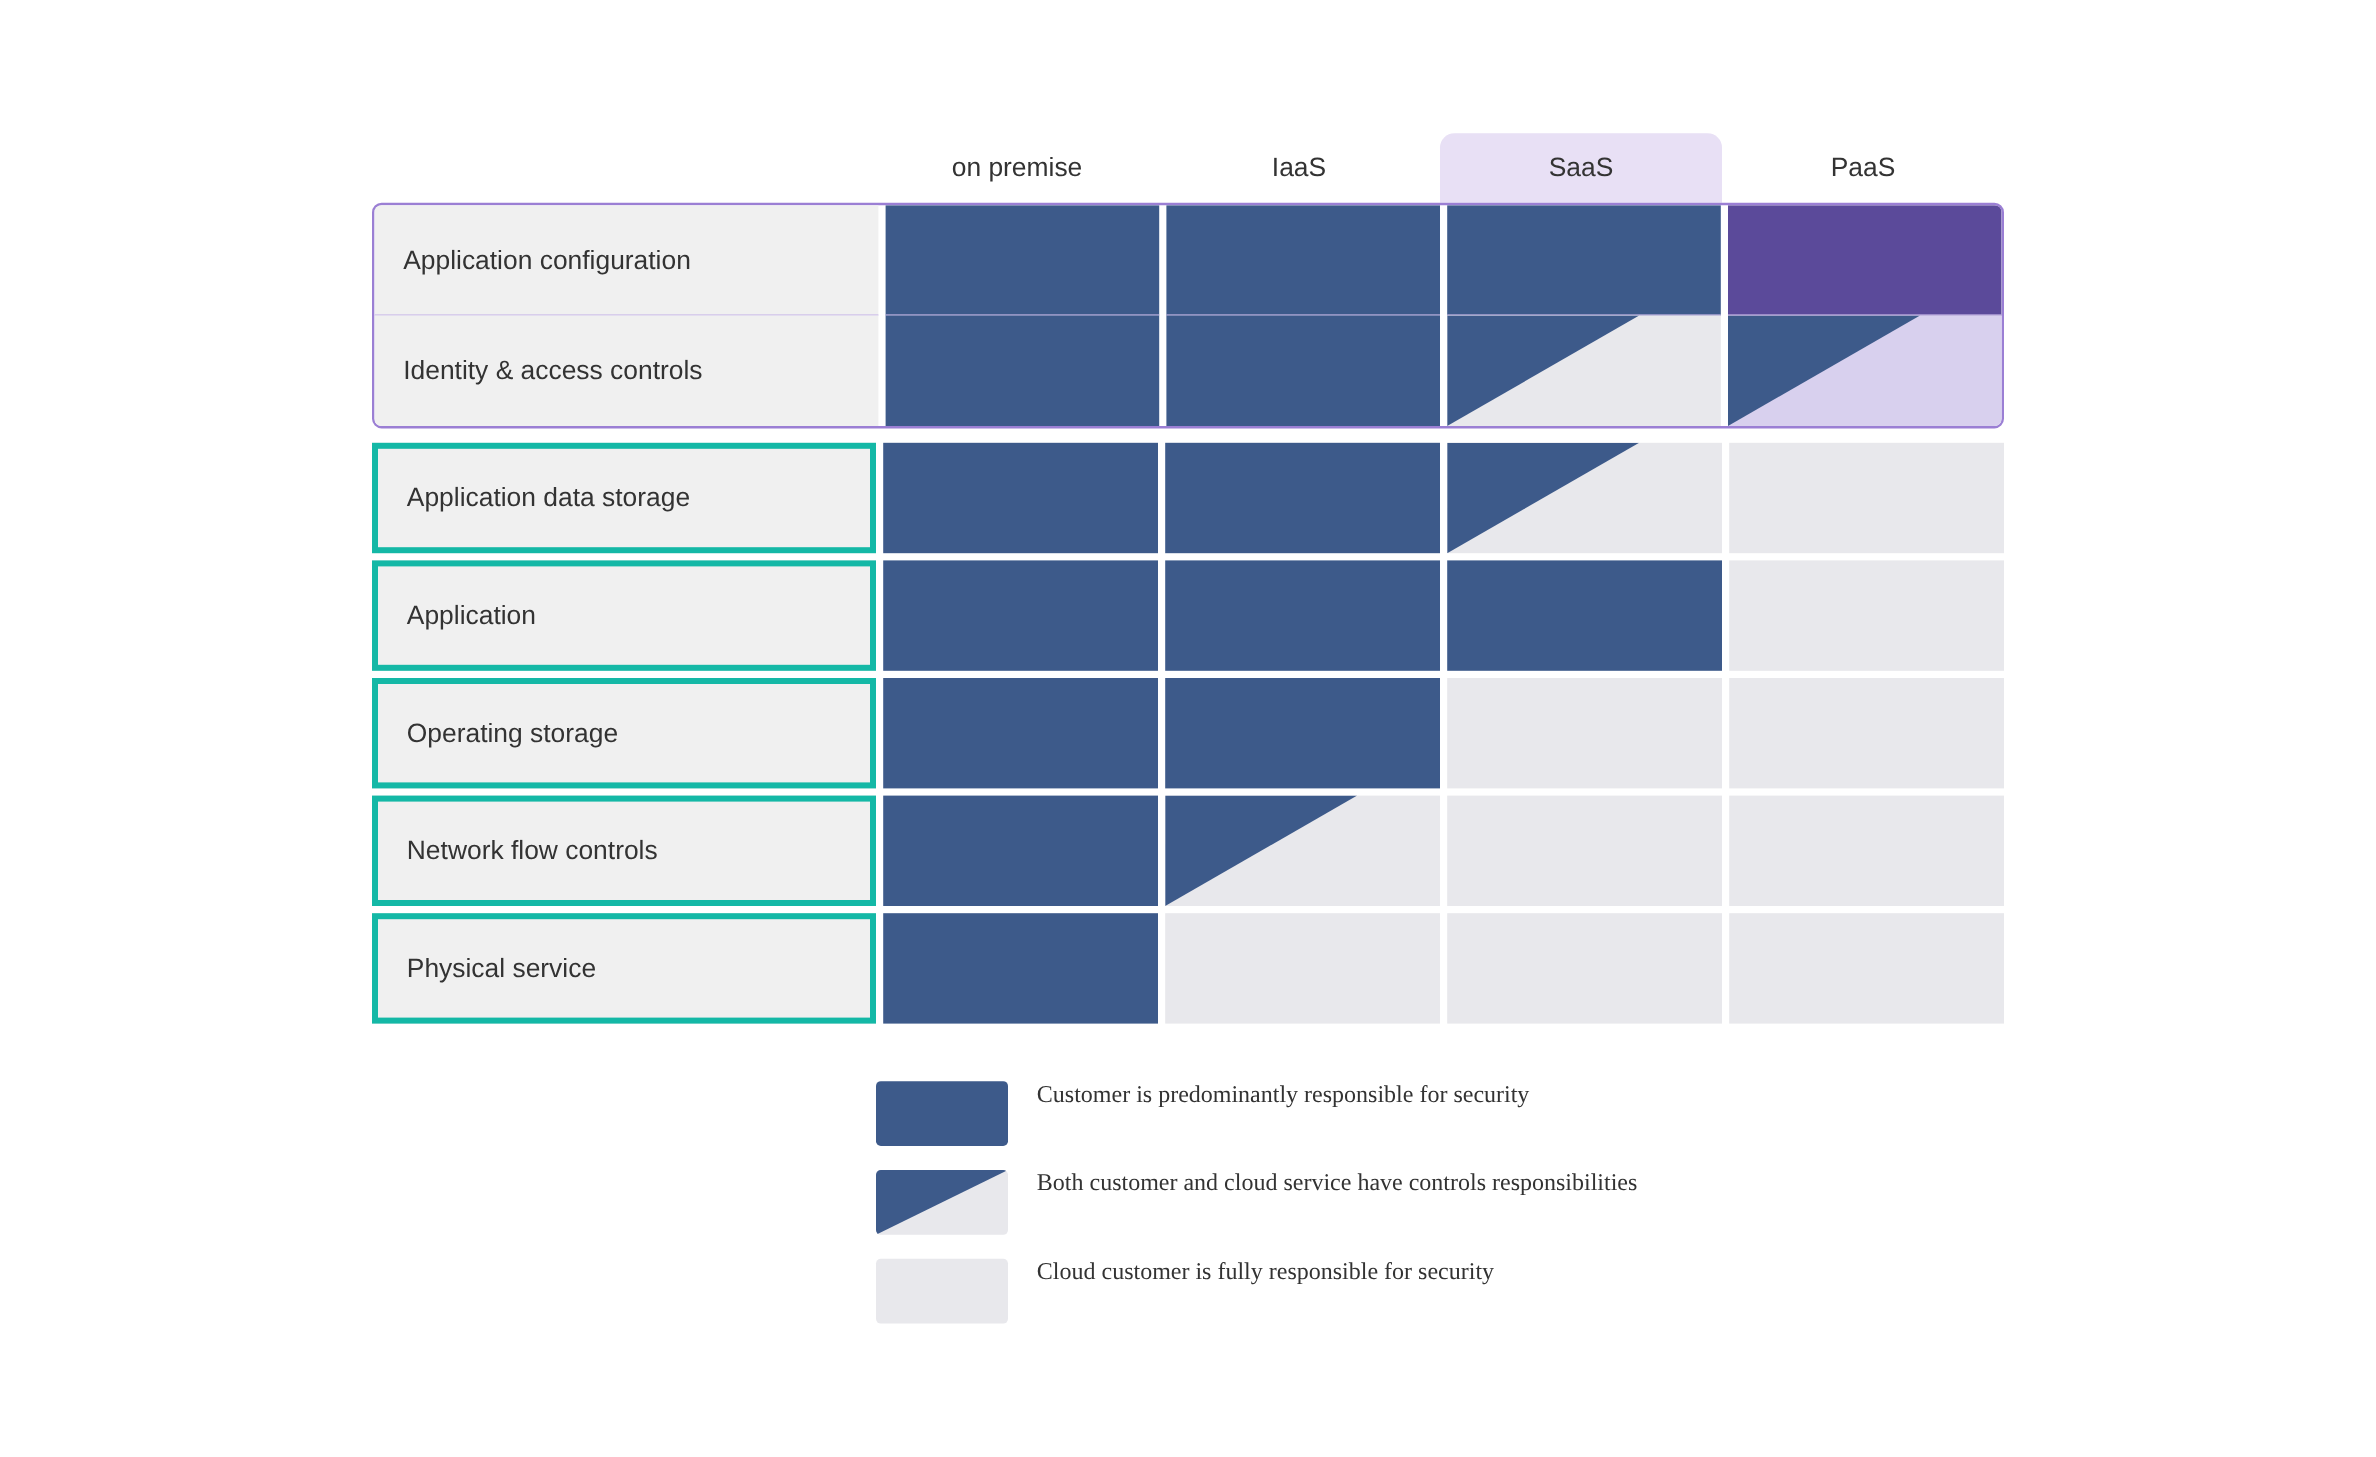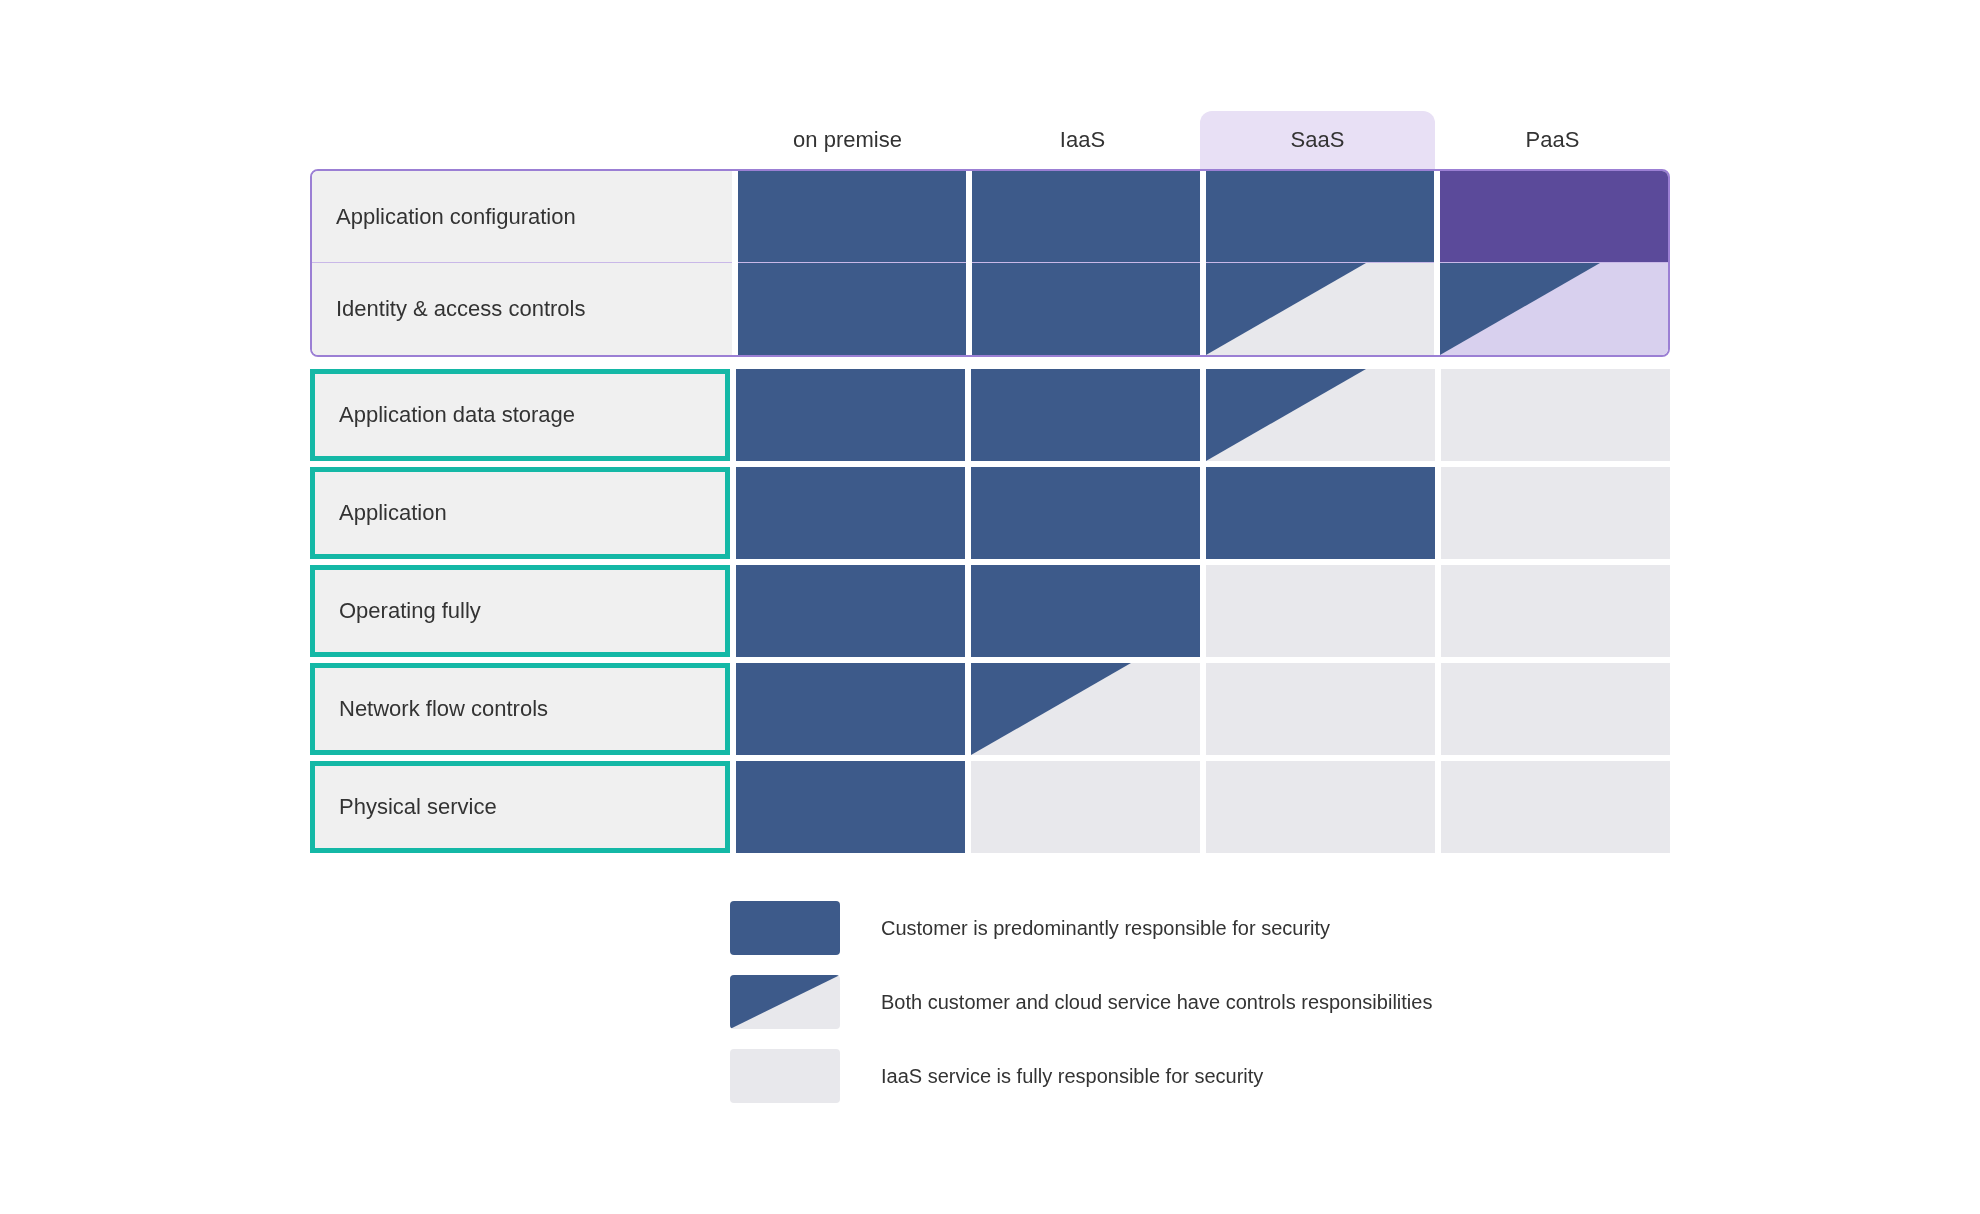--- a/index.html
+++ b/index.html
@@ -167,22 +167,23 @@
     .legend {
       margin-top: 48px;
       padding-left: 420px;
       display: flex;
       flex-direction: column;
       gap: 20px;
     }
 
     .legend-item {
       display: flex;
-      align-items: center;
-      gap: 41px;
+      align-items: flex-start;
+      gap: 24px;
+      font-family: Liberation Serif, serif;
     }
 
     .legend-swatch {
       width: 110px;
       height: 54px;
       flex-shrink: 0;
       border-radius: 4px;
       overflow: hidden;
       position: relative;
     }
@@ -313,21 +314,21 @@
         <div class="cells">
           <div class="cell cell-blue"></div>
           <div class="cell cell-blue"></div>
           <div class="cell cell-blue"></div>
           <div class="cell cell-grey"></div>
         </div>
       </div>
 
       <div class="data-row">
         <div class="row-label">
-          <span>Operating fully</span>
+          <span>Operating storage</span>
         </div>
         <div class="cells">
           <div class="cell cell-blue"></div>
           <div class="cell cell-blue"></div>
           <div class="cell cell-grey"></div>
           <div class="cell cell-grey"></div>
         </div>
       </div>
 
       <div class="data-row">
@@ -361,18 +362,18 @@
       <div class="legend-item">
         <div class="legend-swatch legend-swatch-blue"></div>
         <span class="legend-text">Customer is predominantly responsible for security</span>
       </div>
       <div class="legend-item">
         <div class="legend-swatch legend-swatch-split"></div>
         <span class="legend-text">Both customer and cloud service have controls responsibilities</span>
       </div>
       <div class="legend-item">
         <div class="legend-swatch legend-swatch-grey"></div>
-        <span class="legend-text">IaaS service is fully responsible for security</span>
+        <span class="legend-text">Cloud customer is fully responsible for security</span>
       </div>
     </div>
 
   </div>
 </div>
 
 </body></html>

